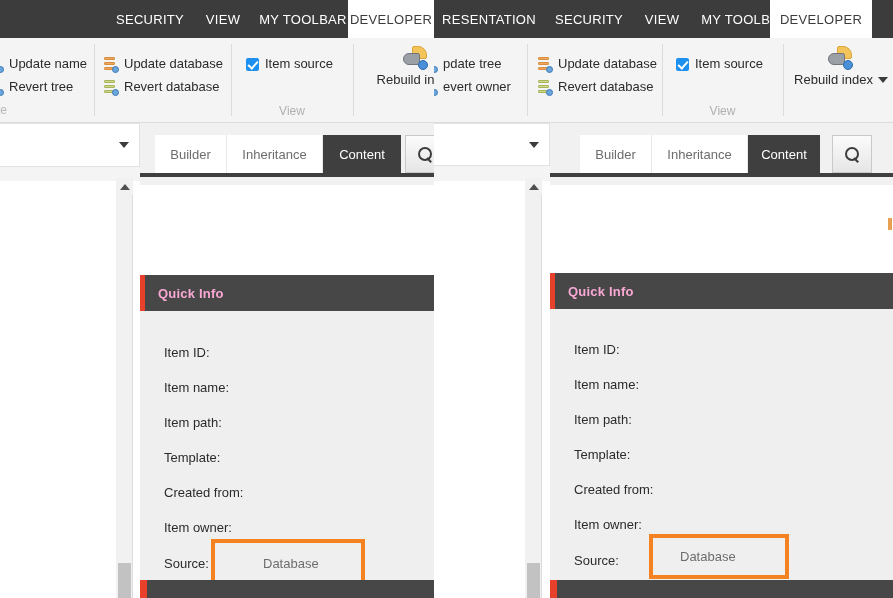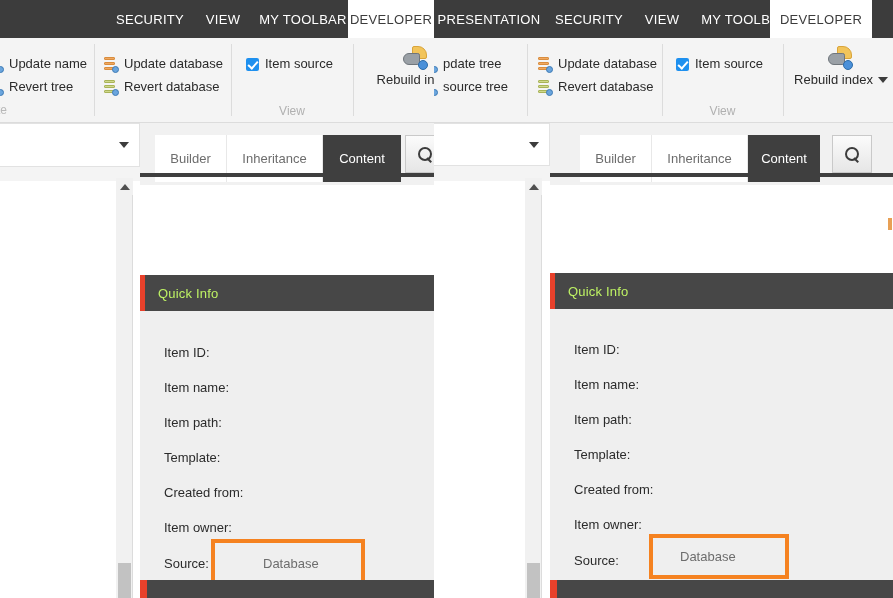--- a/index.html
+++ b/index.html
@@ -107,21 +107,21 @@
   }
   .combo {
     position: absolute; background: #ffffff; border: 1px solid #e2e2e2;
     display: flex; align-items: center; justify-content: flex-end;
     padding-right: 10px;
   }
 
   
   .ctabrow { position: absolute; background: #f1f1f1; }
   .ctab {
-    position: absolute; top: 0; height: 47px; background: #ffffff;
+    position: absolute; top: 0; height: 38px; background: #ffffff;
     display: flex; align-items: center; justify-content: center;
     font-size: 13px; color: #6d6d6d; border-right: 1px solid #e8e8e8;
   }
   .ctab.active { background: #3f3f3f; color: #ffffff; border-right: none; }
   .csearch {
     position: absolute; top: 0; height: 38px; width: 40px;
     background: linear-gradient(#fbfbfb,#e6e6e6);
     border: 1px solid #c9c9c9;
     display: flex; align-items: center; justify-content: center;
   }
@@ -150,21 +150,21 @@
   .vscroll .thumb {
     position: absolute; left: 2px; width: 13px; background: #c2c2c2;
   }
 
   
   .qi-header {
     position: absolute; background: #474747; display: flex; align-items: center;
   }
   .qi-header .redbar { position: absolute; left: 0; top: 0; bottom: 0; width: 5px; background: #e8412b; }
   .qi-header .qi-title {
-    color: #bef264; font-size: 13px; font-weight: normal; padding-left: 18px;
+    color: #f9a8d4; font-size: 13px; font-weight: bold; padding-left: 18px;
     letter-spacing: .2px;
   }
   .qi-body { position: absolute; background: #efefef; }
   .qi-row { position: absolute; left: 24px; font-size: 13px; color: #2b2b2b; }
 
   .qi-footer { position: absolute; background: #474747; }
   .qi-footer .redbar { position: absolute; left: 0; top: 0; bottom: 0; width: 7px; background: #e8412b; }
 
   
   .hl {
@@ -179,21 +179,21 @@
 </style>
 </head>
 <body>
 
 <div id="root">
 
   <div class="panel" id="rightPanel" style="left:434px; top:0; width:459px; height:598px;">
 
     <div class="tabstrip">
       <div class="tab" style="left:0px;width:110px;">
-        <span>PRESENTATION</span>
+        <span>RESENTATION</span>
       </div>
       <div class="tab" style="left:110px;width:90px;">
         <span>SECURITY</span>
       </div>
       <div class="tab" style="left:200px;width:56px;">
         <span>VIEW</span>
       </div>
       <div class="tab" style="left:256px;width:110px;">
         <span>MY TOOLBAR</span>
       </div>
@@ -211,21 +211,21 @@
         <div class="ritem" style="left:-12px; top:18px;">
           <span class="dbicon">
               <b></b>
             </span>
           <span class="ritem-label">pdate tree</span>
         </div>
         <div class="ritem" style="left:-12px; top:41px;">
           <span class="dbicon green">
               <b></b>
             </span>
-          <span class="ritem-label">source tree</span>
+          <span class="ritem-label">evert owner</span>
         </div>
       </div>
 
       <div class="rgroup" style="left:93px; width:135px;">
         <div class="ritem" style="left:10px; top:18px;">
           <span class="dbicon">
               <i></i>
               <i></i>
               <i></i>
               <b></b>

